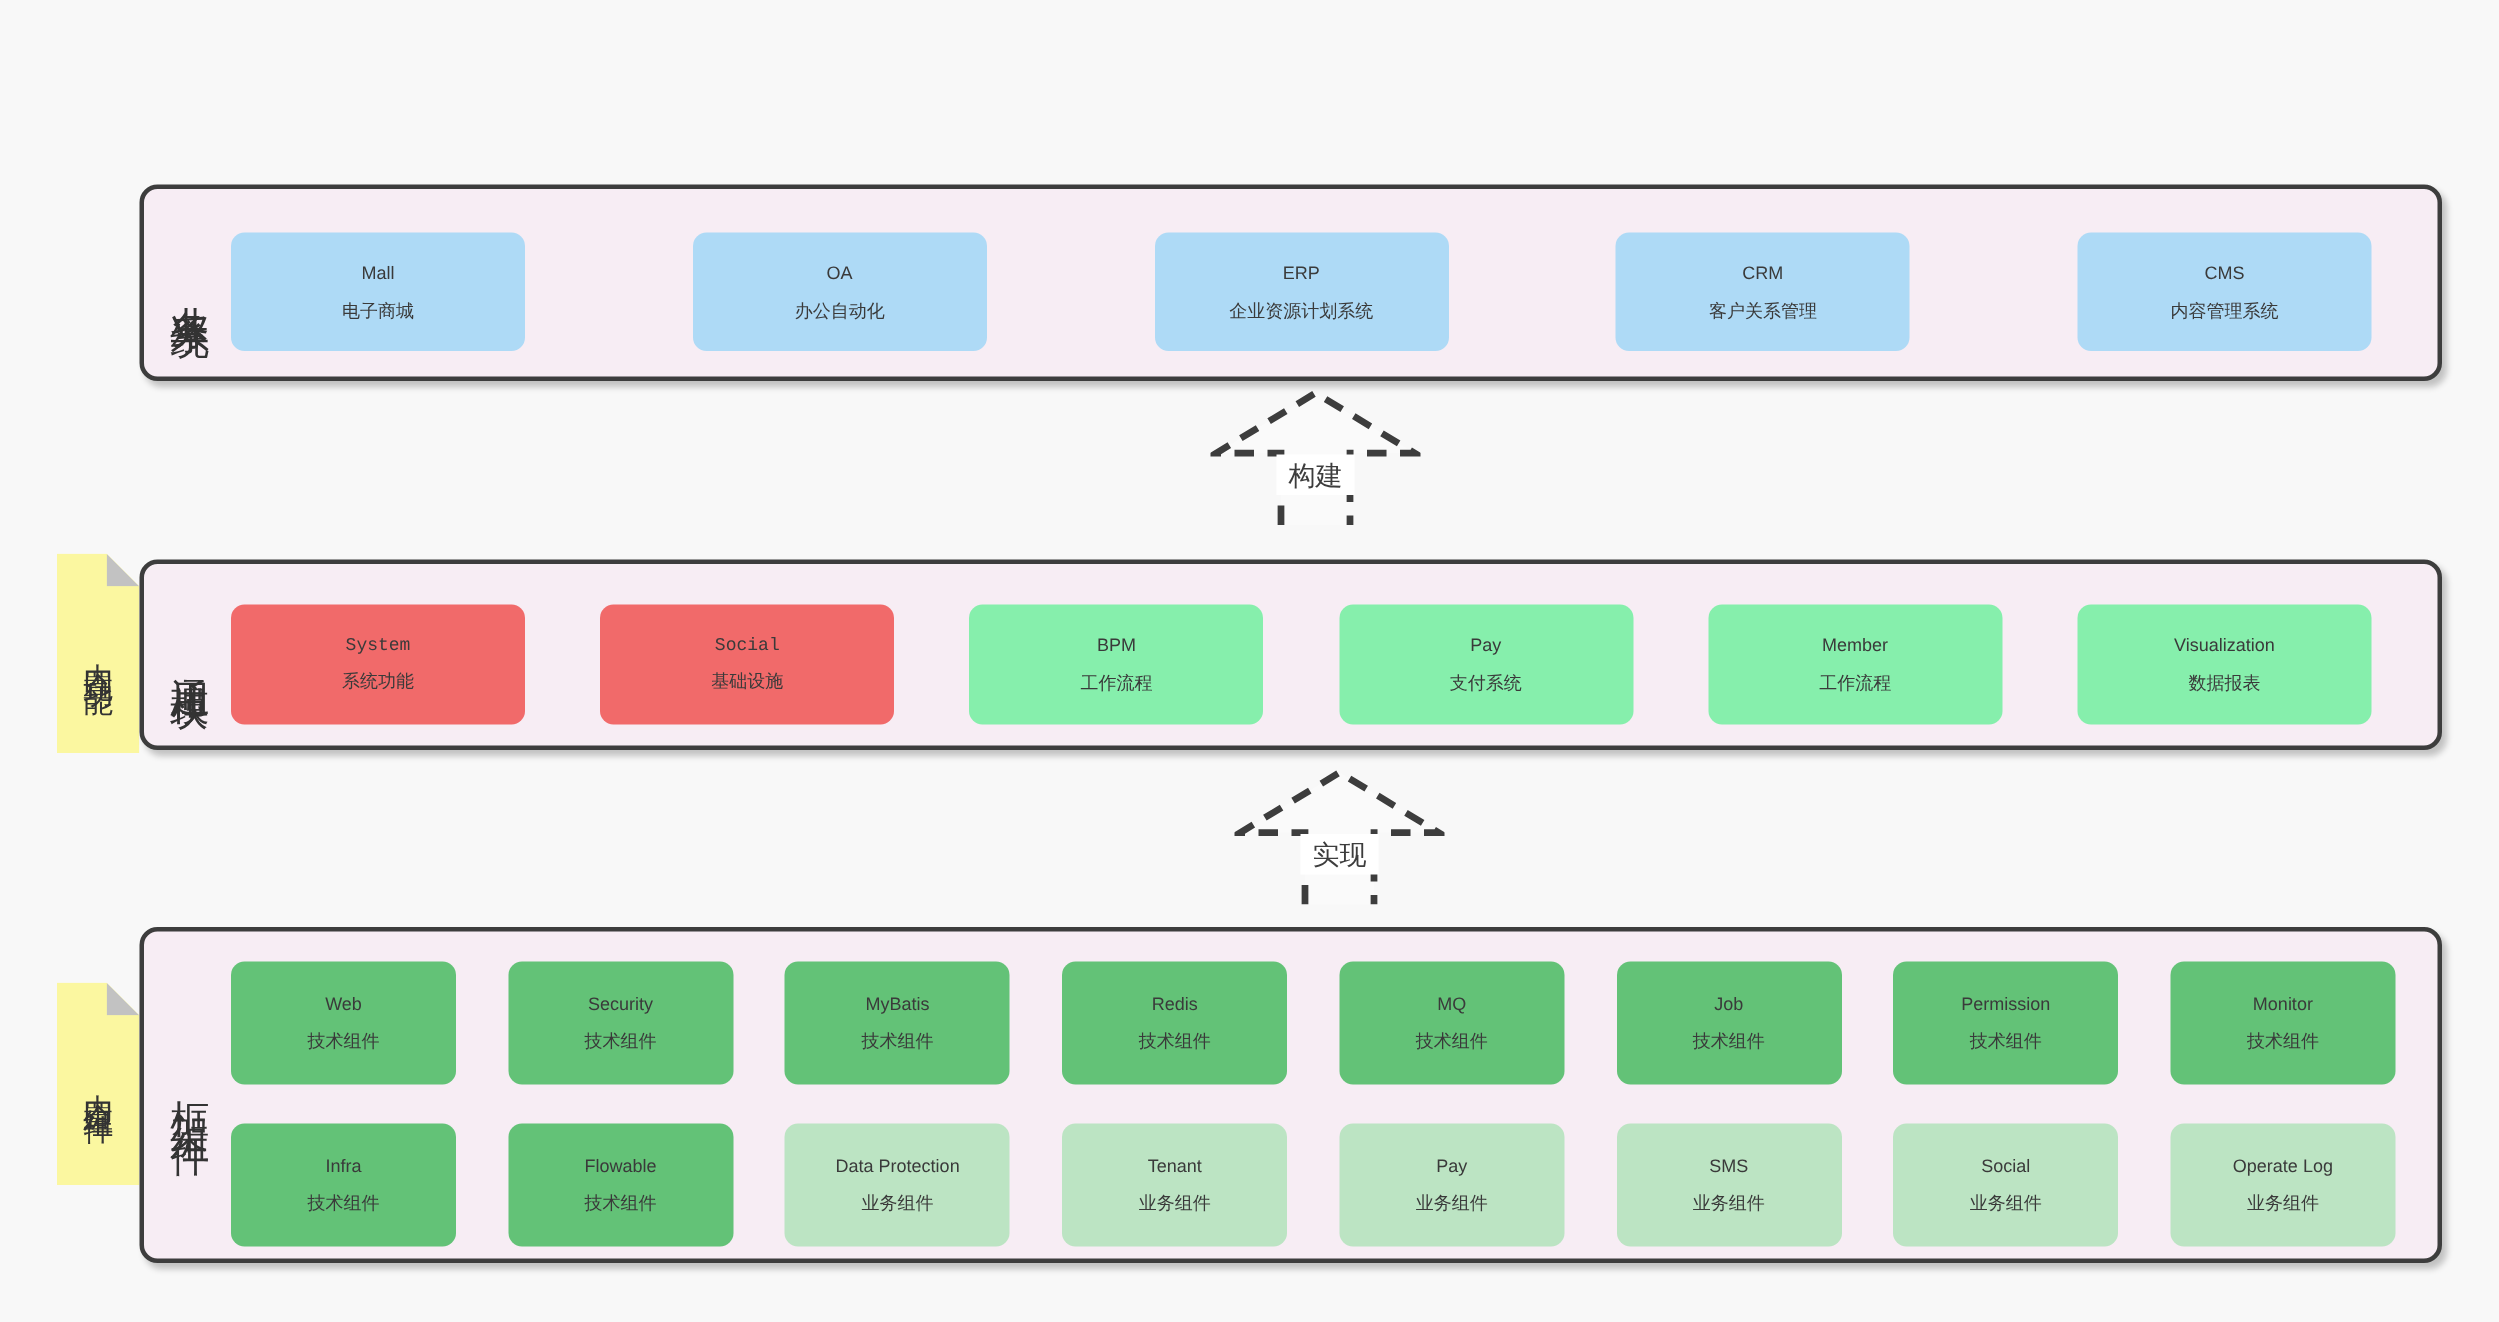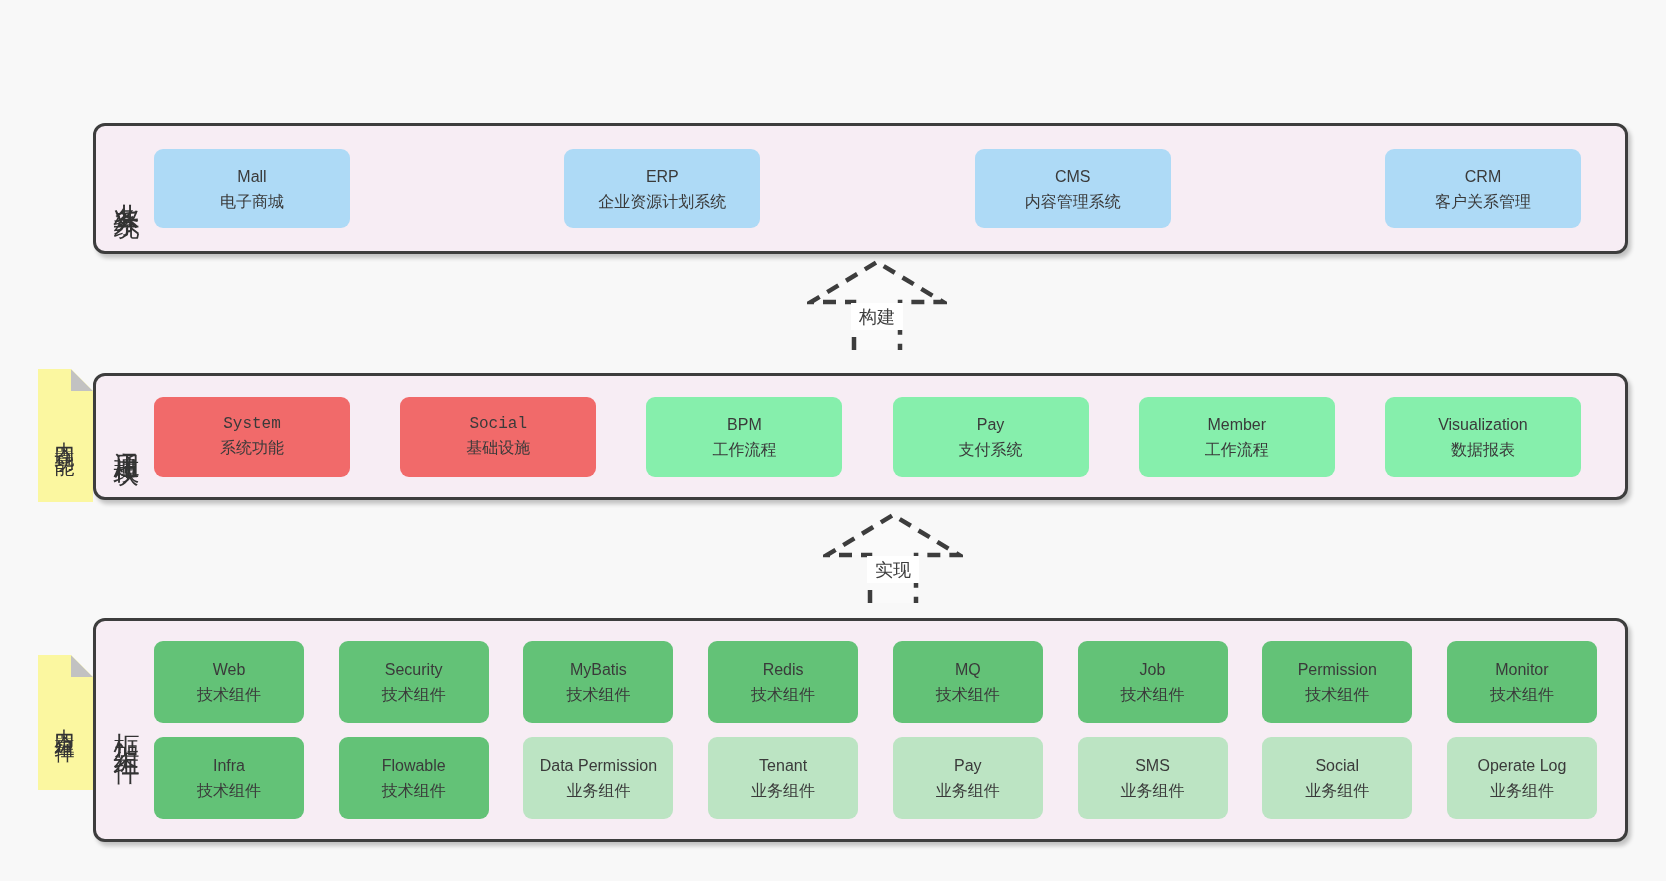--- a/index.html
+++ b/index.html
@@ -64,25 +64,26 @@
     justify-content:space-between;
   }
 
   .box {
     display:flex;
     flex-direction:column;
     align-items:center;
     justify-content:center;
     text-align:center;
     border-radius:9px;
-    font-size:16px;
+    font-size:12px;
     line-height:25px;
     color:#3a3a3a;
     padding:2px 12px;
     box-sizing:border-box;
+    margin-top:12px;
   }
   .panel-business .box { width:196px; height:79px; }
   .panel-modules  .box { width:196px; height:80px; }
   .panel-framework .box { width:150px; height:82px; }
 
   .box.blue       { background:#aedaf6; }
   .box.red        { background:#f16a6a;font-family:Liberation Mono, monospace; }
   .box.pink       { background:#86efac; }
   .box.green      { background:#63c277; }
   .box.lightgreen { background:#bce4c3; }
@@ -143,30 +144,34 @@
   </div>
 
   <div class="panel panel-business">
     <div class="vlabel">业务系统</div>
     <div class="boxes">
         <div class="box blue">
           <span class="box-name">Mall</span>
           <span class="box-desc">电子商城</span>
         </div>
         <div class="box blue">
+          <span class="box-name">OA</span>
+          <span class="box-desc">办公自动化</span>
+        </div>
+        <div class="box blue">
           <span class="box-name">ERP</span>
           <span class="box-desc">企业资源计划系统</span>
         </div>
         <div class="box blue">
+          <span class="box-name">CRM</span>
+          <span class="box-desc">客户关系管理</span>
+        </div>
+        <div class="box blue">
           <span class="box-name">CMS</span>
           <span class="box-desc">内容管理系统</span>
-        </div>
-        <div class="box blue">
-          <span class="box-name">CRM</span>
-          <span class="box-desc">客户关系管理</span>
         </div>
       </div>
   </div>
 
   <svg class="arrow arrow-build" viewBox="0 0 140 92">
     <path d="M47 92 L47 44 L4 44 L70 4 L136 44 L93 44 L93 92" fill="#fafafa" stroke="#3d3d3d" stroke-width="4.5" stroke-dasharray="13 9" stroke-linejoin="miter"></path>
     <rect x="44" y="45" width="52" height="27" fill="#ffffff"></rect>
     <text x="70" y="65" text-anchor="middle">构建</text>
   </svg>
 
@@ -246,21 +251,21 @@
       <div class="boxes">
           <div class="box green">
             <span class="box-name">Infra</span>
             <span class="box-desc">技术组件</span>
           </div>
           <div class="box green">
             <span class="box-name">Flowable</span>
             <span class="box-desc">技术组件</span>
           </div>
           <div class="box lightgreen">
-            <span class="box-name">Data Permission</span>
+            <span class="box-name">Data Protection</span>
             <span class="box-desc">业务组件</span>
           </div>
           <div class="box lightgreen">
             <span class="box-name">Tenant</span>
             <span class="box-desc">业务组件</span>
           </div>
           <div class="box lightgreen">
             <span class="box-name">Pay</span>
             <span class="box-desc">业务组件</span>
           </div>

